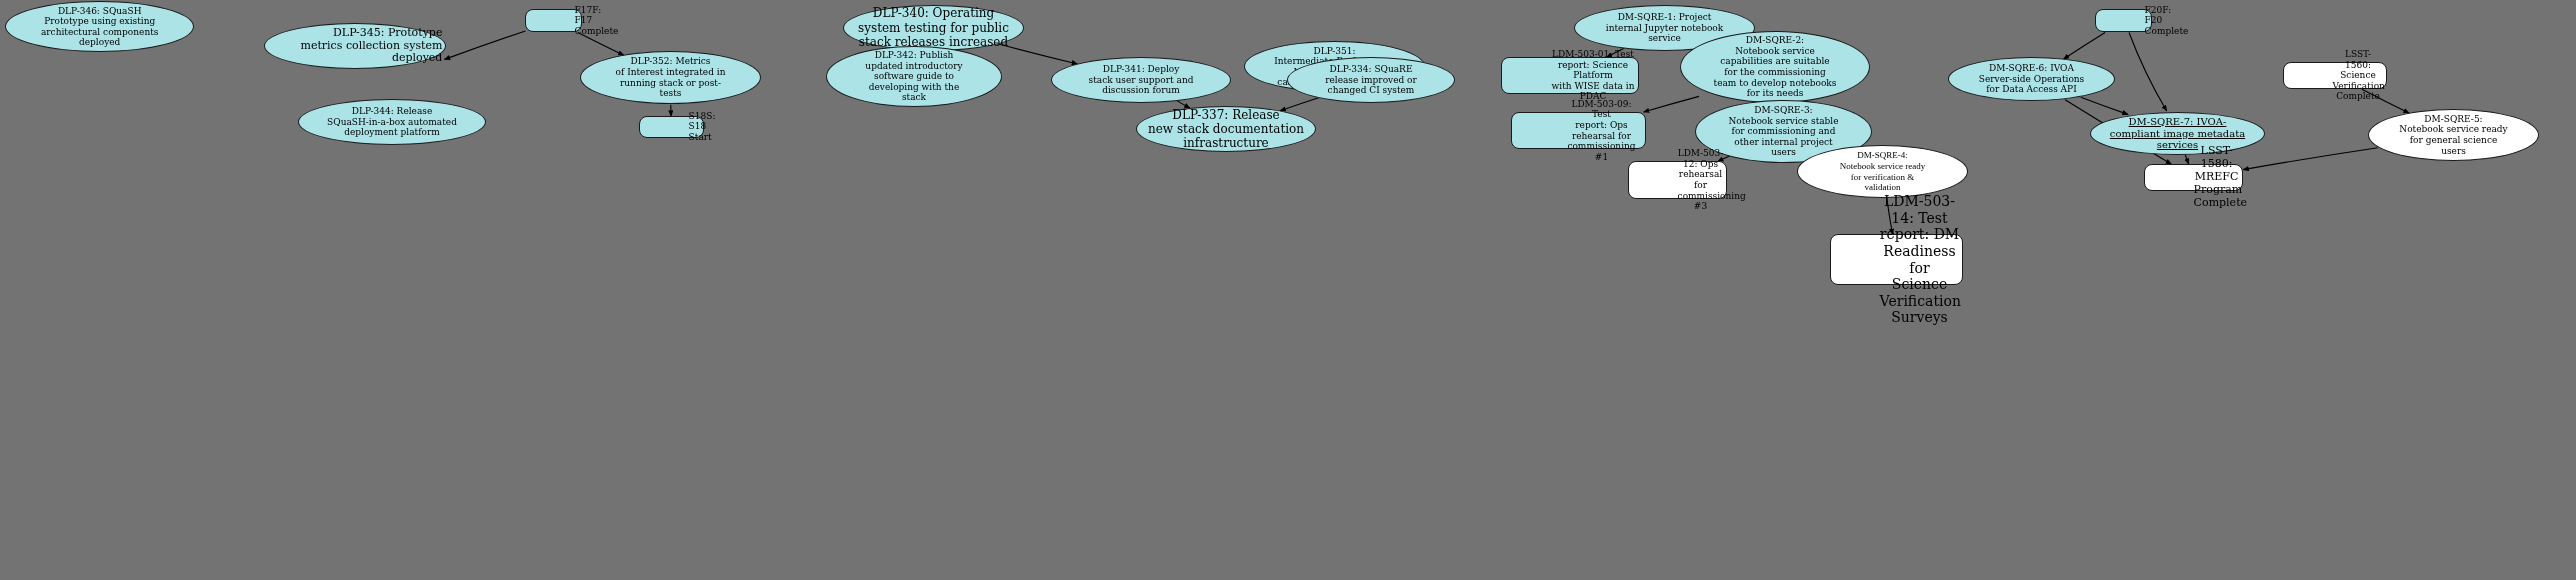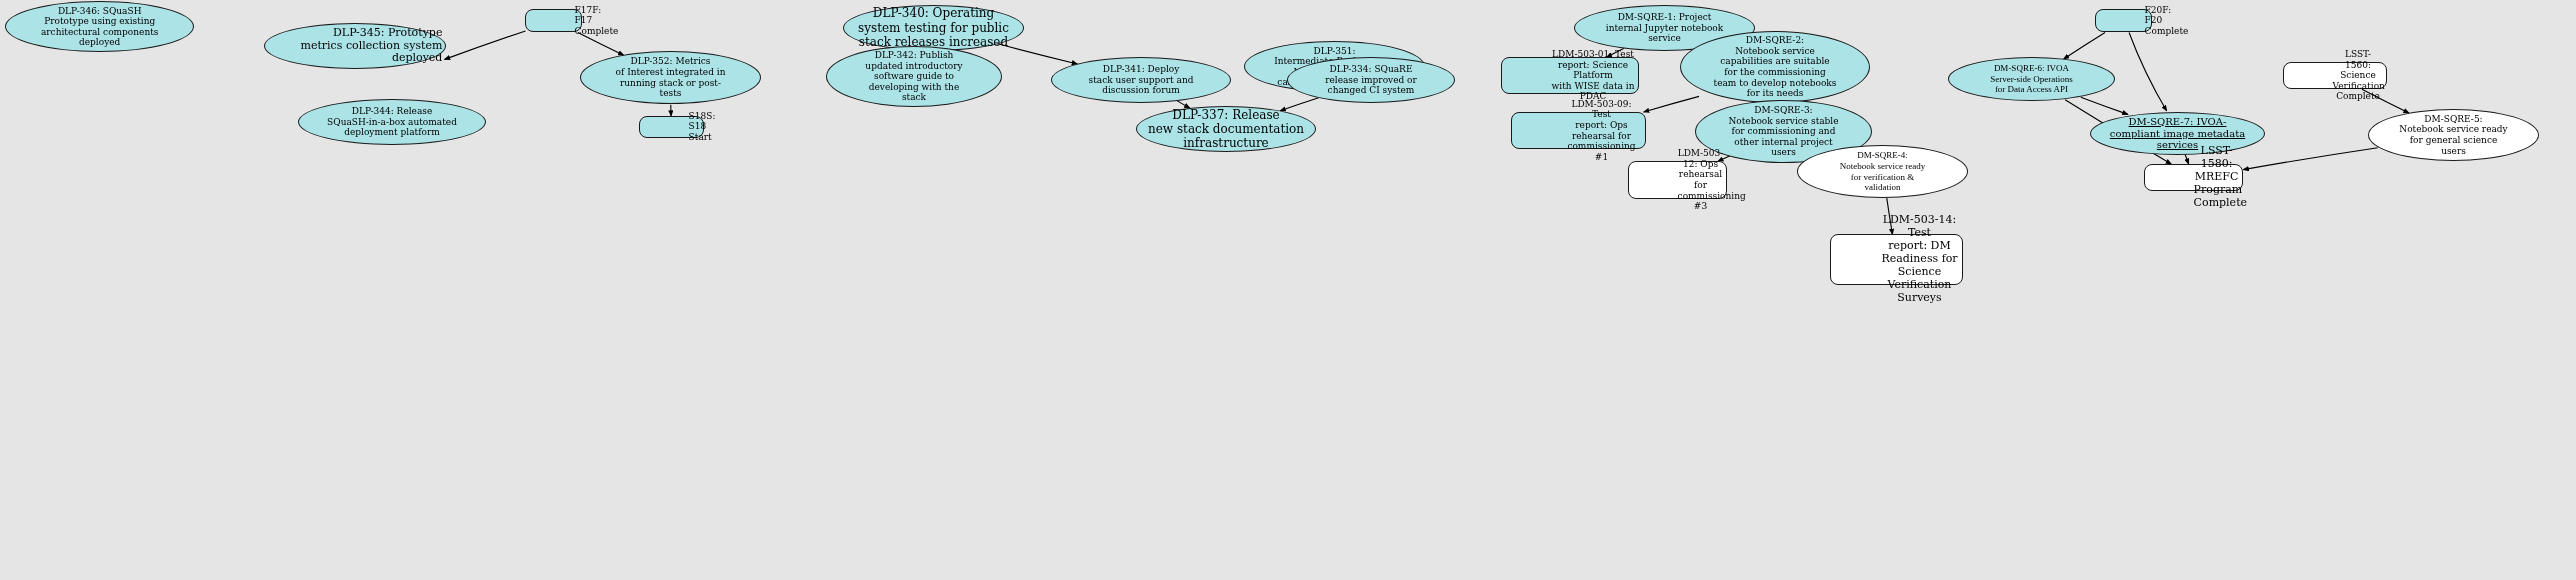--- a/index.html
+++ b/index.html
@@ -4,21 +4,21 @@
 <style>
   html, body {
     margin: 0;
     padding: 0;
     background: #ffffff;
   }
   #canvas {
     position: relative;
     width: 2576px;
     height: 580px;
-    background: #e5e5e5;
+    background: #737373;
     font-family: "DejaVu Serif", "Liberation Serif", serif;
     overflow: hidden;
   }
   #edge-layer {
     position: absolute;
     left: 0;
     top: 0;
     width: 2576px;
     height: 580px;
     pointer-events: none;
@@ -157,21 +157,21 @@
 with WISE data in PDAC</span>
       </div>
       <div class="node ellipse fill-cyan" style="left: 1680px; top: 31px; width: 190px; height: 72px; font-size: 9px; justify-content: flex-end;">
         <span class="lbl">DM-SQRE-2:
 Notebook service
 capabilities are suitable
 for the commissioning
 team to develop notebooks
 for its needs</span>
       </div>
-      <div class="node ellipse fill-cyan" style="left: 1948px; top: 57px; width: 167px; height: 44px; font-size: 9px; font-family: Liberation Serif, serif;">
+      <div class="node ellipse fill-cyan" style="left: 1948px; top: 57px; width: 167px; height: 44px; font-size: 9px;">
         <span class="lbl">DM-SQRE-6: IVOA
 Server-side Operations
 for Data Access API</span>
       </div>
       <div class="node box fill-white" style="left: 2283px; top: 62px; width: 104px; height: 27px; font-size: 9px;">
         <span class="lbl">LSST-1560: Science
 Verification Complete</span>
       </div>
       <div class="node ellipse fill-cyan" style="left: 2090px; top: 112px; width: 175px; height: 43px; font-size: 10px; text-decoration: underline;">
         <span class="lbl">DM-SQRE-7: IVOA-
@@ -212,21 +212,21 @@
         <span class="lbl">LDM-503-12: Ops
 rehearsal for
 commissioning #3</span>
       </div>
       <div class="node ellipse fill-white" style="left: 1797px; top: 145px; width: 171px; height: 53px; font-size: 9px; font-family: Liberation Serif, serif;">
         <span class="lbl">DM-SQRE-4:
 Notebook service ready
 for verification &amp;
 validation</span>
       </div>
-      <div class="node box fill-white" style="left: 1830px; top: 234px; width: 133px; height: 51px; font-size: 11px;">
+      <div class="node box fill-white" style="left: 1830px; top: 234px; width: 133px; height: 51px; font-size: 14px;">
         <span class="lbl">LDM-503-14: Test
 report: DM Readiness for
 Science Verification
 Surveys</span>
       </div>
     </div>
 </div>
 
 
 </body></html>

